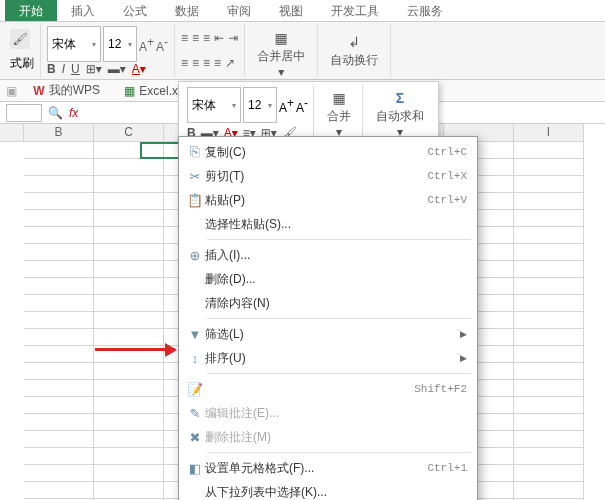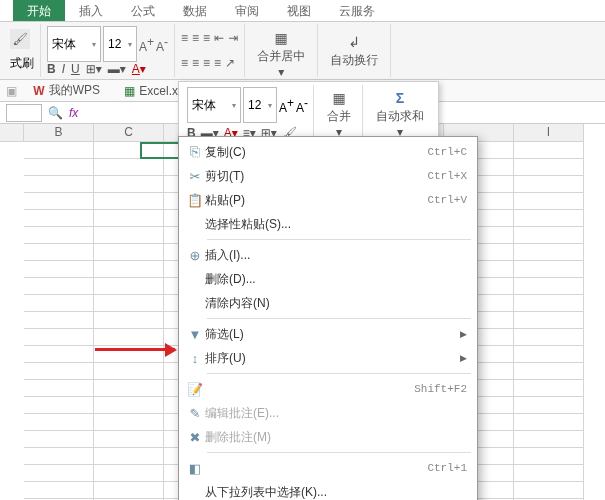--- a/index.html
+++ b/index.html
@@ -1,19 +1,19 @@
 <!DOCTYPE html>
 <html><head>
 <meta charset="utf-8">
 <style>
 * { margin:0; padding:0; box-sizing:border-box; font-family:"Microsoft YaHei",SimSun,sans-serif; font-size:12px; }
 body { background:#fff; width:605px; height:500px; overflow:hidden; position:relative; }
 .ribbon-tabs { display:flex; gap:0; height:22px; background:#fff; border-bottom:1px solid #ccc; padding-left:5px; }
 .ribbon-tabs .tab { padding:3px 14px; color:#666; cursor:pointer; }
-.ribbon-tabs .tab.active { background:#2e8b57; color:#fff;margin-left:8px; }
+.ribbon-tabs .tab.active { background:#2e8b57; color:#fff; }
 .ribbon { display:flex; height:58px; background:#f5f5f5; border-bottom:1px solid #ccc; padding:2px 4px; }
 .grp { border-right:1px solid #ddd; padding:2px 6px; display:flex; flex-direction:column; justify-content:space-around; }
 .pt { width:20px; height:20px; background:#e8e8e8; display:inline-flex; align-items:center; justify-content:center; color:#555; }
 .sel { border:1px solid #bbb; background:#fff; padding:1px 4px; display:inline-flex; align-items:center; min-width:54px; height:36px; }
 .sel.sm { min-width:34px; }
 .drop { font-size:8px; color:#888; margin-left:auto; }
 .row { display:flex; gap:2px; align-items:center; }
 .btn { display:flex; flex-direction:column; align-items:center; padding:2px 6px; color:#555; }
 .btn .ic { width:20px; height:20px; display:flex; align-items:center; justify-content:center; font-size:14px; }
 .doc-tabs { display:flex; height:22px; background:#f9f9f9; border-bottom:1px solid #ccc; padding-left:6px; align-items:center; gap:8px; }
@@ -45,20 +45,21 @@
 </head>
 <body>
 
 <div class="ribbon-tabs">
   <div class="tab active">开始</div>
   <div class="tab">插入</div>
   <div class="tab">公式</div>
   <div class="tab">数据</div>
   <div class="tab">审阅</div>
   <div class="tab">视图</div>
+  <div class="tab">开发工具</div>
   <div class="tab">云服务</div>
 </div>
 
 <div class="ribbon">
   <div class="grp">
     <div class="pt">🖌</div>
     <span>式刷</span>
   </div>
   <div class="grp">
     <div class="row">
@@ -118,21 +119,21 @@
   <div class="doc-tab">
       <span style="color:#2a7a3a">▦</span>
       <span>Excel.xls *</span>
       <span class="cls">✕</span>
     </div>
 </div>
 
 <div class="fx-bar">
   <div class="nm"></div>
   <span style="color:#888">🔍</span>
-  <i style="color:#a21caf">fx</i>
+  <i style="color:#b91c1c">fx</i>
 </div>
 
 <div class="float-bar">
   <div class="grp">
     <div class="row">
       <div class="sel">
           <span>宋体</span>
           <span class="drop">▾</span>
         </div>
       <div class="sel sm">
@@ -471,20 +472,21 @@
       <span class="mic">✎</span>
       <span>编辑批注(E)...</span>
     </div>
   <div class="mi dis">
       <span class="mic">✖</span>
       <span>删除批注(M)</span>
     </div>
   <div class="sep"></div>
   <div class="mi">
       <span class="mic">◧</span>
+      <span>设置单元格格式(F)...</span>
       <span class="sc">Ctrl+1</span>
     </div>
   <div class="mi">
       <span class="mic"></span>
       <span>从下拉列表中选择(K)...</span>
     </div>
 
 </div>
 
 <div class="arrow">

